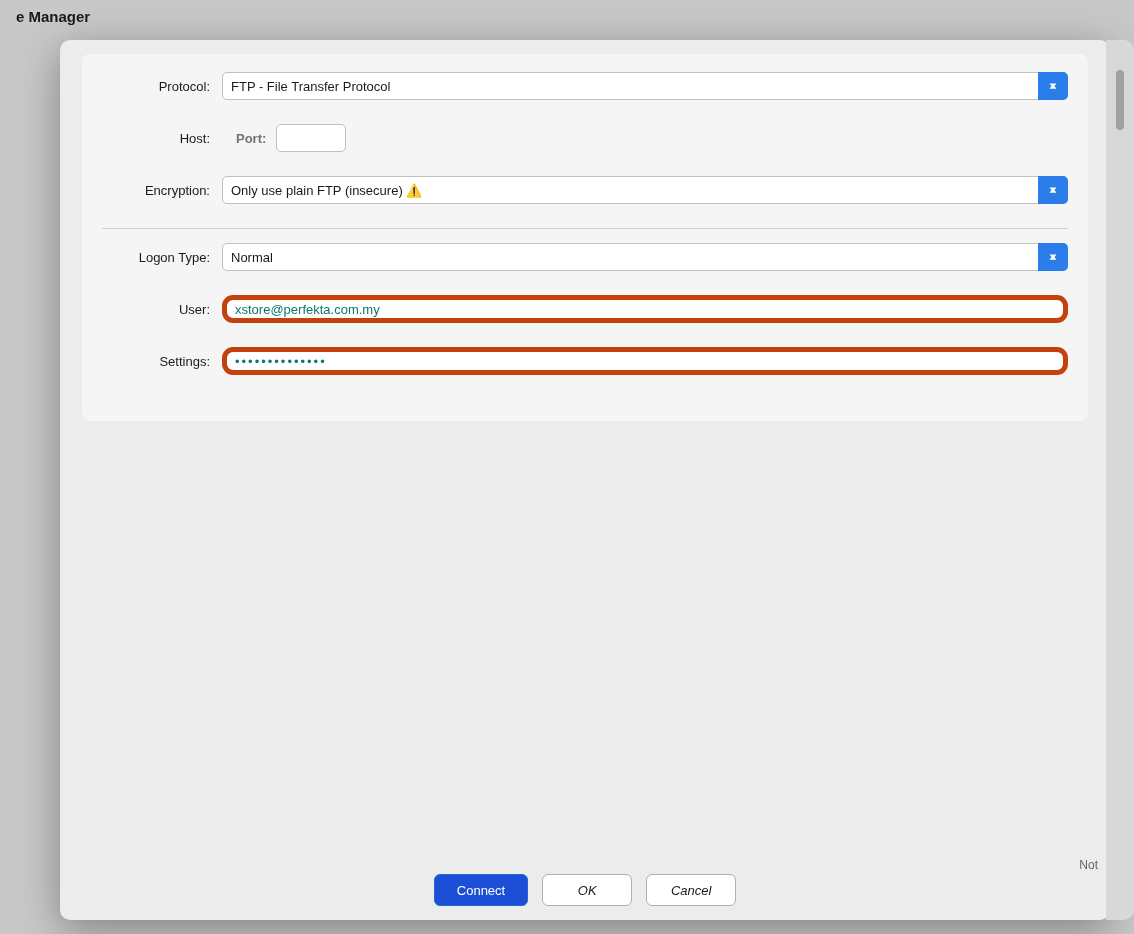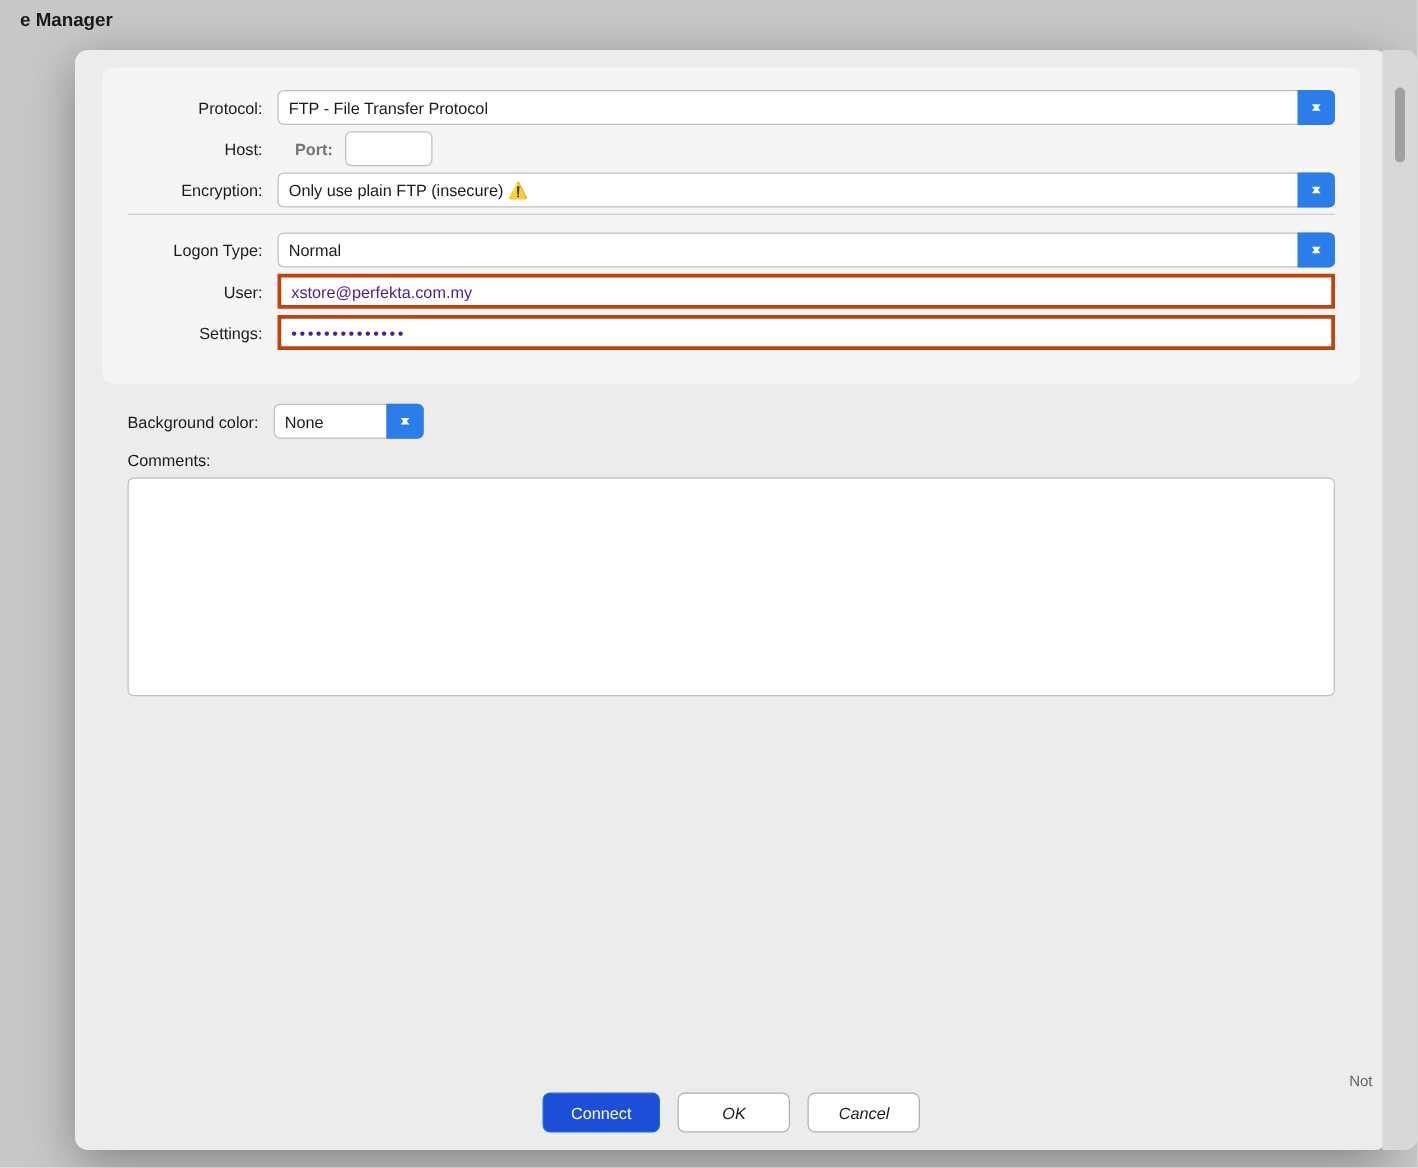--- a/index.html
+++ b/index.html
@@ -77,21 +77,21 @@
     .form-section {
       background: #f5f5f5;
       margin: 14px 22px 0 22px;
       border-radius: 8px;
       padding: 18px 20px 22px 20px;
     }
 
     .form-row {
       display: flex;
       align-items: center;
-      margin-bottom: 5px;
+      margin-bottom: 24px;
     }
 
     .form-label {
       width: 120px;
       text-align: right;
       padding-right: 12px;
       color: #1a1a1a;
       font-size: 13px;
       flex-shrink: 0;
     }
@@ -99,26 +99,26 @@
     .form-control {
       flex: 1;
       display: flex;
       align-items: flex-end;
     }
 
     
     .input-field {
       width: 100%;
       height: 28px;
-      border: 3px solid #c2410c;
-      border-radius: 0;
+      border: 5px solid #c2410c;
+      border-radius: 11px;
       background: #fff;
       padding: 0 8px;
       font-size: 13px;
-      color: #4c1d95;
+      color: #0f766e;
       outline: none;
     }
 
     .input-field:read-only {
       background: #fff;
     }
 
     
     .select-wrapper {
       position: relative;
@@ -412,43 +412,20 @@
 
     <div class="form-row">
       <div class="form-label">Settings:</div>
       <div class="form-control">
         <input class="input-field password-field" type="password" value="••••••••••••••" style="">
       </div>
     </div>
 
   </div>
 
-  <div class="bottom-section">
-
-    
-    <div class="bg-color-row">
-      <span class="bg-color-label">Background color:</span>
-      <div class="bg-select-wrapper">
-        <select class="bg-select">
-          <option>None</option>
-        </select>
-        <div class="select-arrow" style="border-radius: 0 5px 5px 0;">
-          <svg viewBox="0 0 16 16" style="width:14px;height:14px;fill:white;">
-              <path d="M4 5l4 5 4-5z"></path>
-              <path d="M4 11l4-5 4 5z"></path>
-            </svg>
-        </div>
-      </div>
-    </div>
-
-    
-    <div class="comments-label">Comments:</div>
-    <textarea class="comments-textarea" style=""></textarea>
-
-  </div>
 
   <div class="button-row">
     <button class="btn btn-primary">Connect</button>
     <button class="btn btn-default">OK</button>
     <button class="btn btn-default">Cancel</button>
   </div>
 
 </div>
 
 <div class="right-strip">

